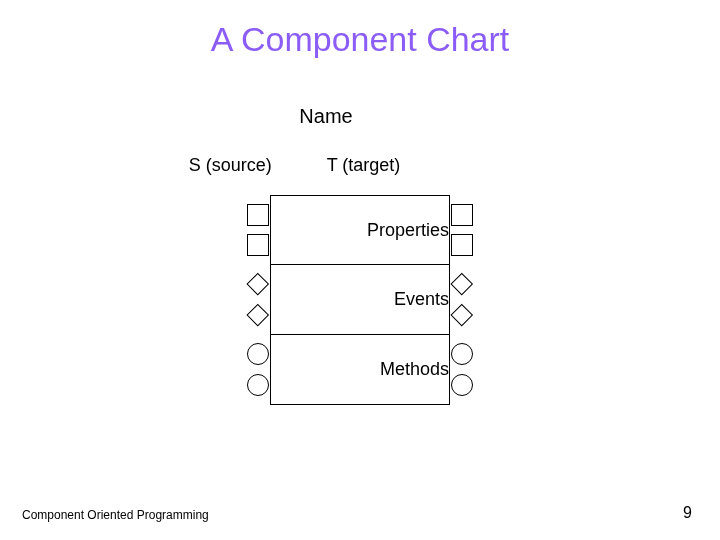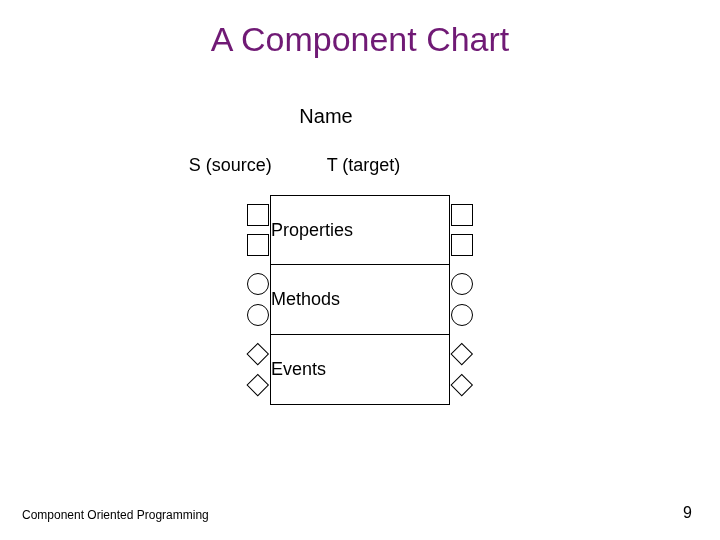--- a/index.html
+++ b/index.html
@@ -12,21 +12,21 @@
     color: #000;
     position: relative;
   }
   .title {
     position: absolute;
     top: 20px;
     left: 0;
     width: 720px;
     text-align: center;
     font-size: 34px;
-    color: #701a75;
+    color: #8b5cf6;
     font-weight: 400;
   }
   .name-label {
     position: absolute;
     top: 105px;
     left: 0;
     width: 652px;
     text-align: center;
     font-size: 20px;
   }
@@ -47,21 +47,21 @@
     width: 180px;
   }
   .row {
     position: relative;
     width: 180px;
     height: 70px;
     border: 1px solid #000;
     box-sizing: border-box;
     display: flex;
     align-items: center;
-    justify-content: flex-start;
+    justify-content: flex-end;
     font-size: 18px;
     background: #fff;
   }
   .row + .row { border-top: none; }
   .port-shape {
     position: absolute;
     width: 22px;
     height: 22px;
     box-sizing: border-box;
     background: #fff;
@@ -117,39 +117,39 @@
 
   <div class="row">
     <span>Properties</span>
     <div class="port-shape sq port-left port-top"></div>
     <div class="port-shape sq port-left port-bottom"></div>
     <div class="port-shape sq port-right port-top"></div>
     <div class="port-shape sq port-right port-bottom"></div>
   </div>
 
   <div class="row">
-    <span>Methods</span>
-    <div class="port-shape ci port-left port-top"></div>
-    <div class="port-shape ci port-left port-bottom"></div>
-    <div class="port-shape ci port-right port-top"></div>
-    <div class="port-shape ci port-right port-bottom"></div>
-  </div>
-
-  <div class="row">
     <span>Events</span>
     <div class="di-wrap port-left port-top">
         <div class="di"></div>
       </div>
     <div class="di-wrap port-left port-bottom">
         <div class="di"></div>
       </div>
     <div class="di-wrap port-right port-top">
         <div class="di"></div>
       </div>
     <div class="di-wrap port-right port-bottom">
         <div class="di"></div>
       </div>
   </div>
 
+  <div class="row">
+    <span>Methods</span>
+    <div class="port-shape ci port-left port-top"></div>
+    <div class="port-shape ci port-left port-bottom"></div>
+    <div class="port-shape ci port-right port-top"></div>
+    <div class="port-shape ci port-right port-bottom"></div>
+  </div>
+
 </div>
 
 <div class="footer-left">Component Oriented Programming</div>
 <div class="footer-right">9</div>
 
 </body></html>

